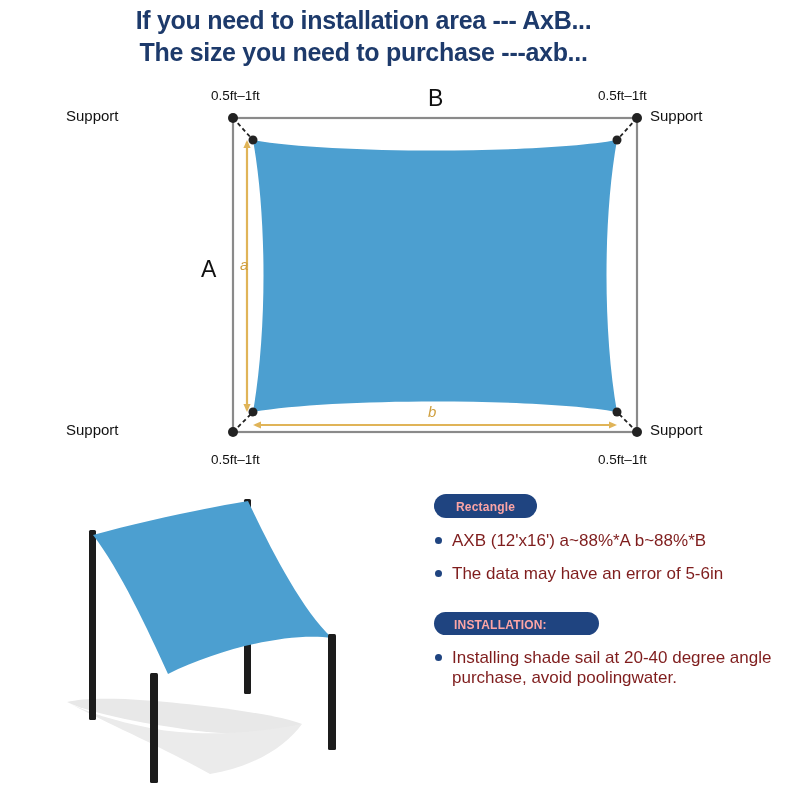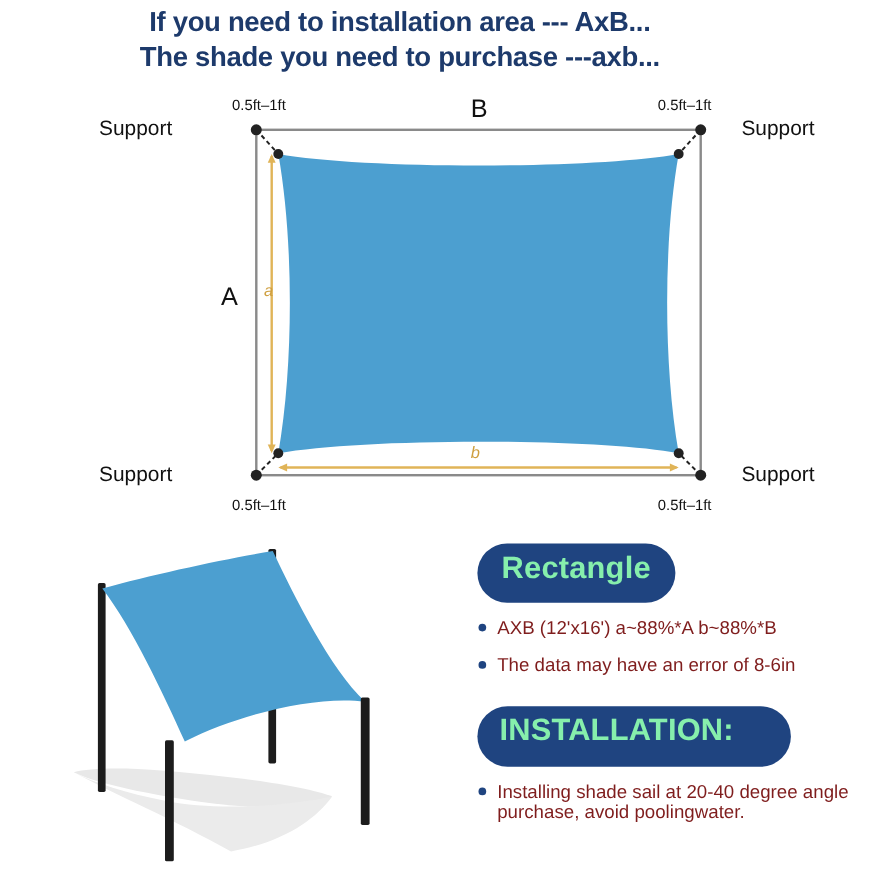--- a/index.html
+++ b/index.html
@@ -45,22 +45,21 @@
     display: block;
   }
 
   .dlabel {
     position: absolute;
     font-family: "Liberation Sans", sans-serif;
     color: #111111;
     white-space: nowrap;
   }
   .lbl-support {
-    font-size: 19px;
-    margin-left: 24px;
+    font-size: 15px;
   }
   .lbl-gap {
     font-size: 13.5px;
   }
   .lbl-big {
     font-size: 23px;
   }
   .lbl-gold {
     color: #cf9f3f;
     font-size: 15px;
@@ -79,25 +78,25 @@
   
   #info {
     position: absolute;
     left: 434px;
     top: 494px;
     width: 356px;
   }
   .badge {
     display: inline-block;
     background: #1f4480;
-    color: #86efac;
+    color: #fca5a5;
     font-weight: bold;
     border-radius: 30px;
-    padding: 7px 22px 18px 22px;
-    font-size: 28px;
+    padding: 7px 22px 4px 22px;
+    font-size: 12px;
     letter-spacing: 0.2px;
     line-height: 1.05;
   }
   .badge.wide {
     padding-left: 20px;
     padding-right: 52px;
   }
   .bullets {
     margin: 13px 0 0 0;
     padding: 0;
@@ -126,21 +125,21 @@
   }
   .bline {
     display: block;
   }
 </style>
 </head>
 <body>
 
 <div id="headline">
   <span class="hl-line">If you need to installation area --- AxB...</span>
-  <span class="hl-line">The shade you need to purchase ---axb...</span>
+  <span class="hl-line">The size you need to purchase ---axb...</span>
 </div>
 
 <div id="diagram">
 
   <svg width="800" height="410" viewBox="0 0 800 410">
 
     <rect x="233" y="48" width="404" height="314" fill="none" stroke="#8a8a8a" stroke-width="2.2"></rect>
 
     <path d="M 253 70
              C 330 84, 540 84, 617 70
@@ -224,21 +223,21 @@
 
 <div id="info">
 
   <div id="rect-block">
     <div class="badge">Rectangle</div>
     <ul class="bullets">
       <li>
         <span class="bline">AXB (12'x16') a~88%*A  b~88%*B</span>
       </li>
       <li>
-        <span class="bline">The data may have an error of 8-6in</span>
+        <span class="bline">The data may have an error of 5-6in</span>
       </li>
     </ul>
   </div>
 
   <div id="install-block">
     <div class="badge wide">INSTALLATION:</div>
     <ul class="bullets">
       <li>
         <span class="bline">Installing shade sail at 20-40 degree angle</span>
         <span class="bline">purchase, avoid poolingwater.</span>

